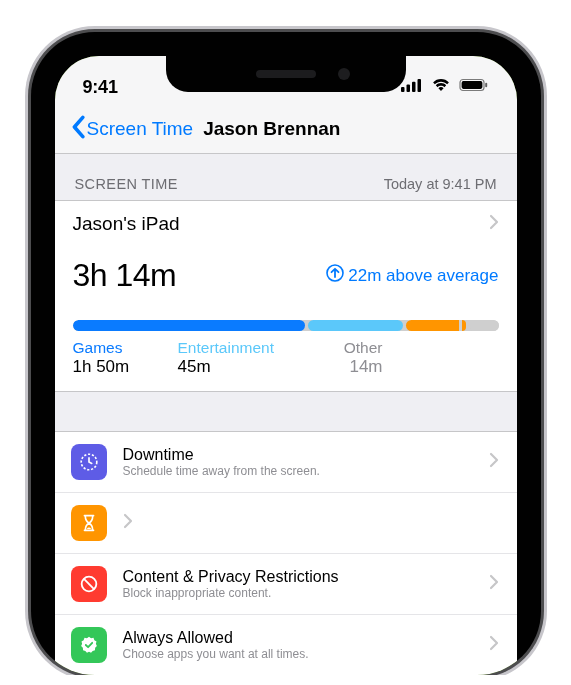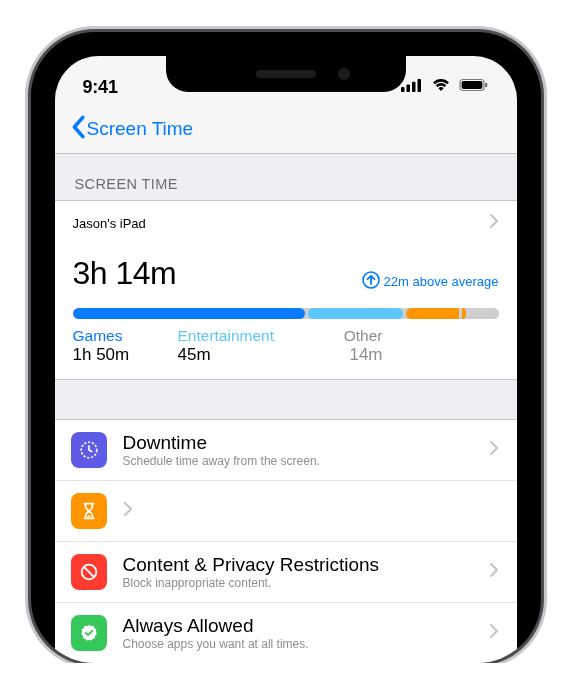--- a/index.html
+++ b/index.html
@@ -86,31 +86,31 @@
 
     .row {
       display: flex;
       align-items: center;
       justify-content: space-between;
       background: #fff;
       padding: 12px 18px;
       border-top: 1px solid #c6c6c8;
     }
     .row.first-top { border-top: 1px solid #c6c6c8; }
-    .row .label { font-size: 13px; color: #000; }
+    .row .label { font-size: 19px; color: #000; }
     .chev-r { color: #c6c6c8; }
 
     .summary {
       background: #fff;
       padding: 10px 18px 14px;
       border-bottom: 1px solid #c6c6c8;
     }
-    .summary-top { display: flex; justify-content: space-between; align-items: flex-end; margin-bottom: 16px; }
+    .summary-top { display: flex; justify-content: space-between; align-items: center; margin-bottom: 26px; }
     .total-time { font-size: 32px; color: #000; font-weight: 400; letter-spacing: -0.5px; }
-    .delta { color: #007aff; font-size: 13px; display: flex; align-items: center; gap: 4px; }
+    .delta { color: #007aff; font-size: 17px; display: flex; align-items: center; gap: 4px; }
 
     .bar {
       height: 11px;
       background: #cfcfcf;
       border-radius: 6px;
       display: flex;
       overflow: hidden;
       gap: 3px;
       margin-bottom: 8px;
     }
@@ -146,21 +146,21 @@
     .opt + .opt { border-top: 1px solid #e5e5e8; }
     .opt .icon {
       width: 36px; height: 36px;
       border-radius: 8px;
       display: flex; align-items: center; justify-content: center;
       margin-right: 16px;
       flex-shrink: 0;
     }
     .opt .icon svg { width: 22px; height: 22px; }
     .opt .texts { flex: 1; }
-    .opt .ttl { font-size: 19px; color: #000; }
+    .opt .ttl { font-size: 16px; color: #000; }
     .opt .sub { font-size: 12px; color: #8e8e93; }
 
     .ic-downtime  { background: #5e5ce6; }
     .ic-applimits { background: #ff9500; }
     .ic-always    { background: #34c759; }
     .ic-content   { background: #ff3b30; }
   </style>
 </head>
 <body>
 
@@ -194,24 +194,26 @@
       </span>
     </div>
 
     <div class="nav-bar">
       <span class="chevron-back">
         <svg width="18" height="24" viewBox="0 0 12 20">
             <path d="M10 2 L3 10 L10 18" stroke="#007aff" stroke-width="3" fill="none" stroke-linecap="round" stroke-linejoin="round"></path>
           </svg>
       </span>
       <span class="nav-back-label">Screen Time</span>
+      <span class="nav-title">Jason Brennan</span>
     </div>
 
     <div class="section-head">
       <span class="caps">SCREEN TIME</span>
+      <span>Today at 9:41 PM</span>
     </div>
 
     <div class="row first-top">
       <span class="label">Jason's iPad</span>
       <span class="chev-r">
         <svg width="10" height="16" viewBox="0 0 10 16">
             <path d="M2 2 L8 8 L2 14" stroke="#c6c6c8" stroke-width="2.2" fill="none" stroke-linecap="round" stroke-linejoin="round"></path>
           </svg>
       </span>
     </div>

